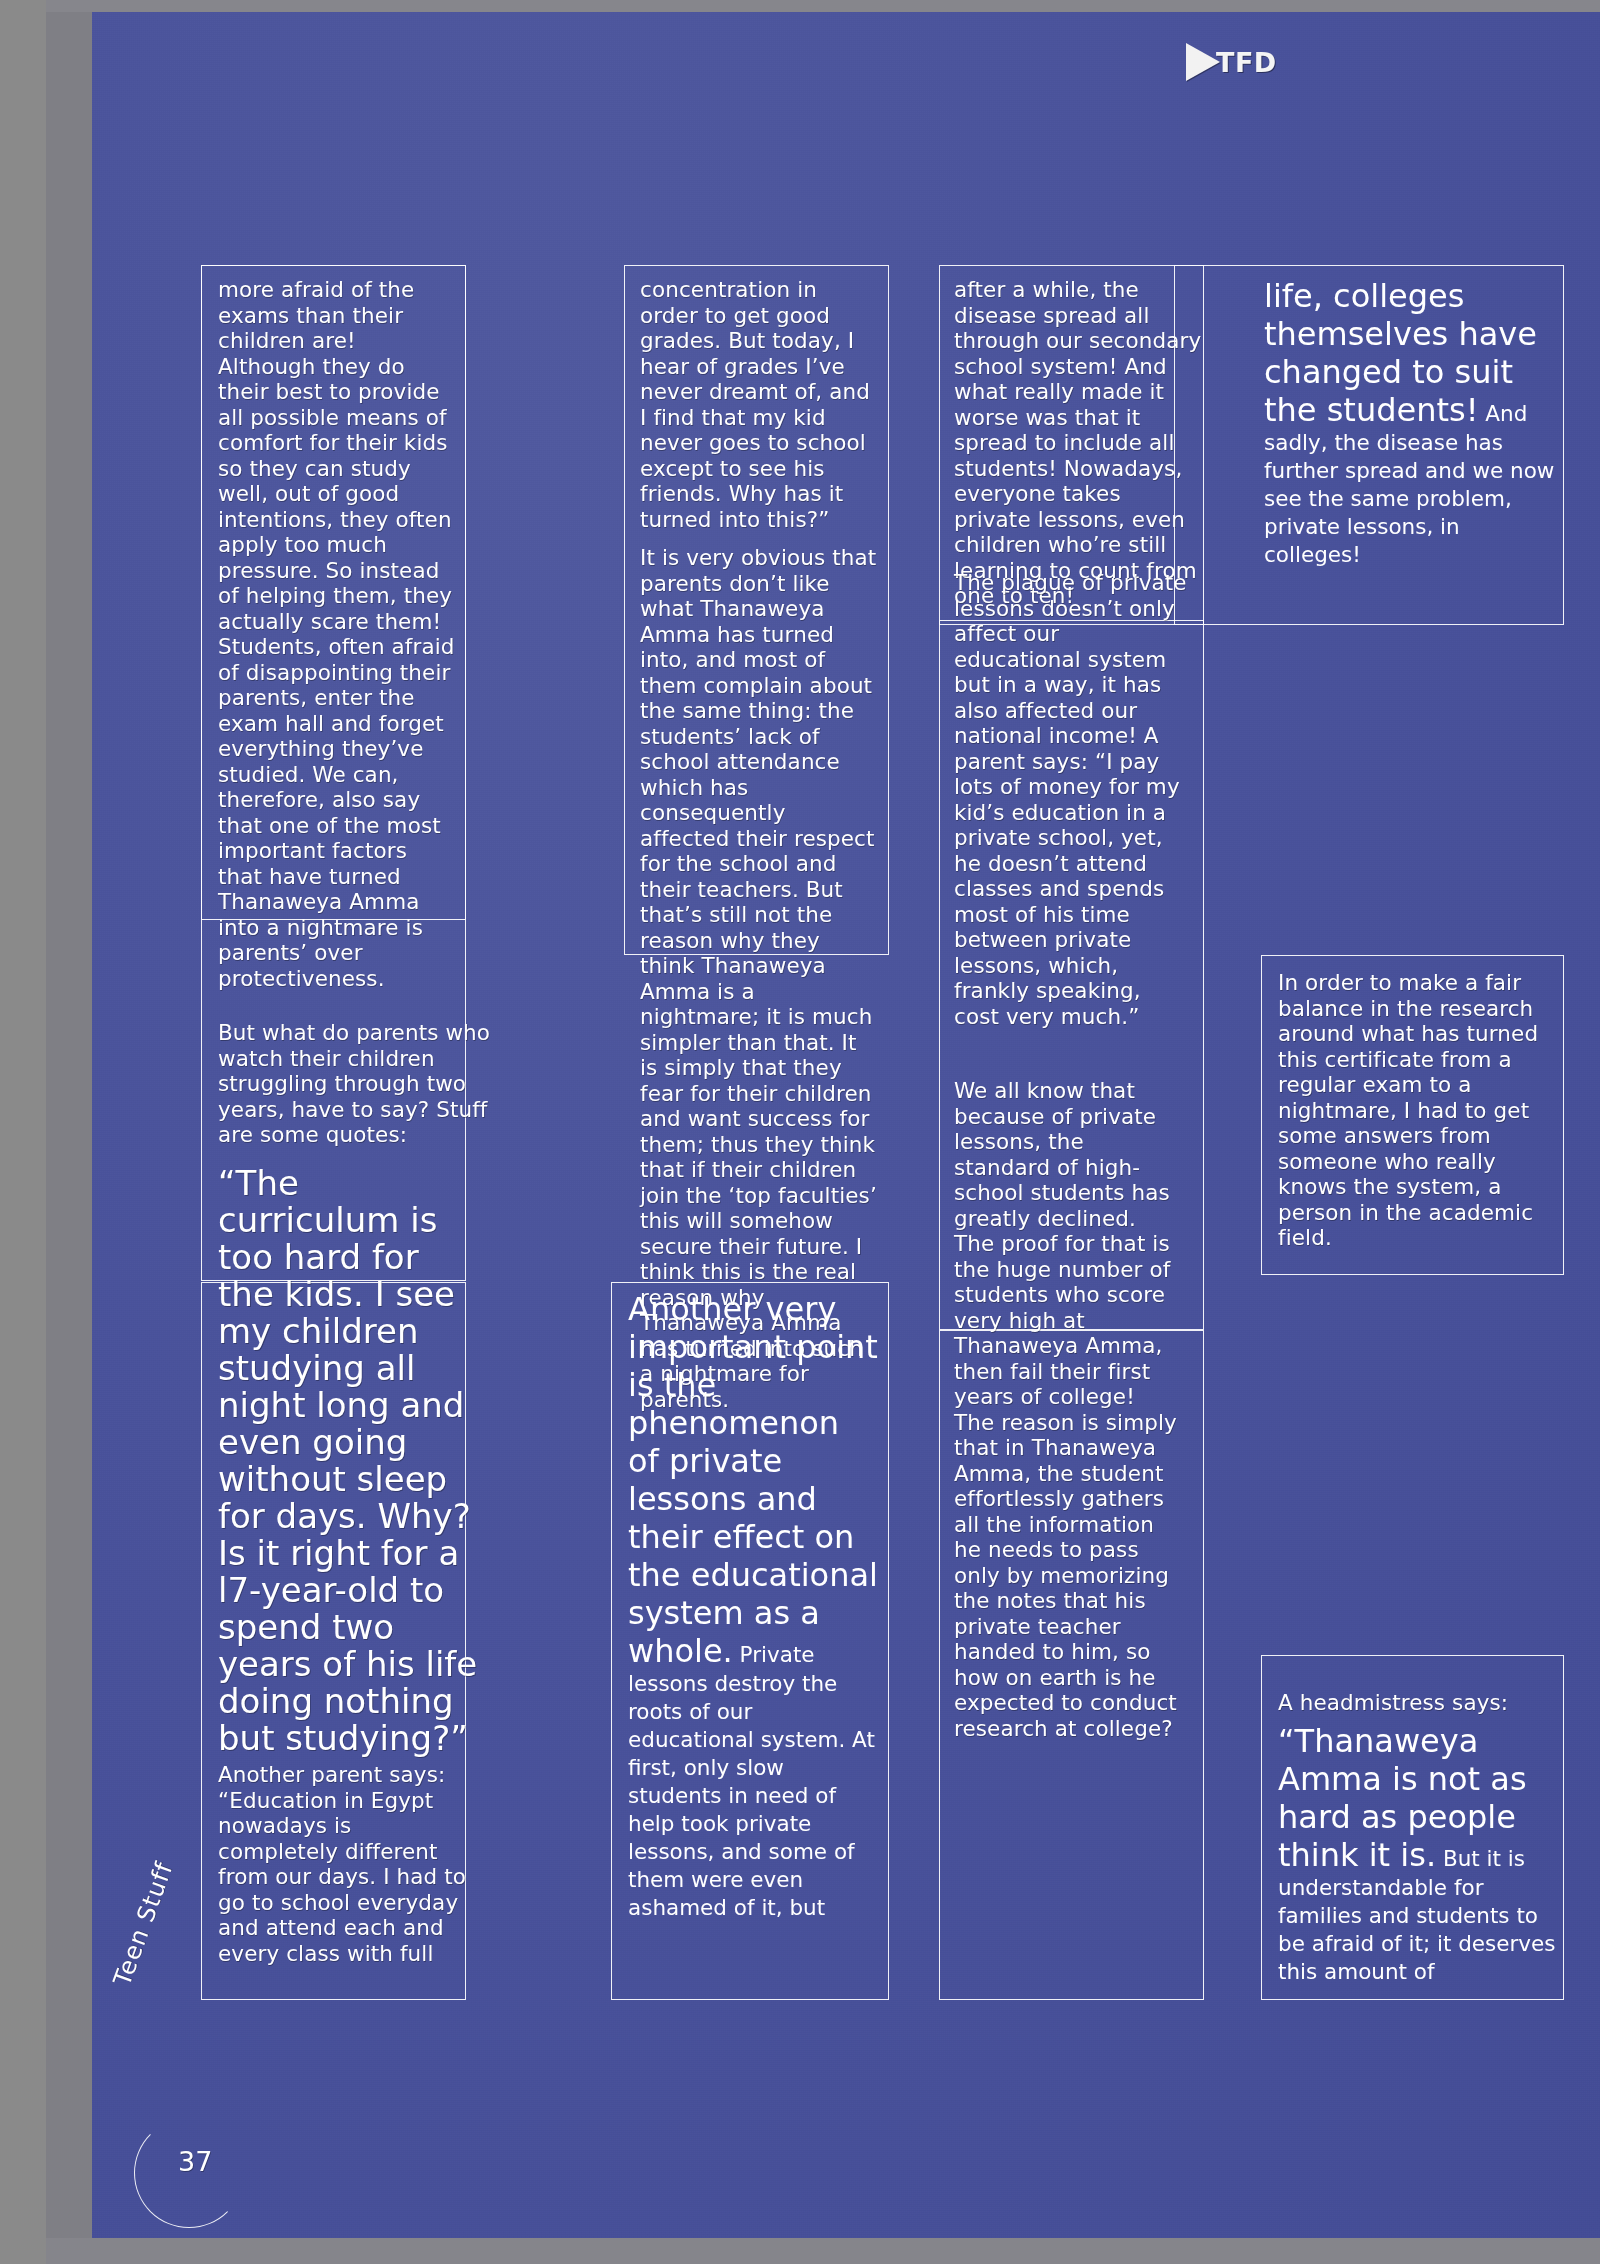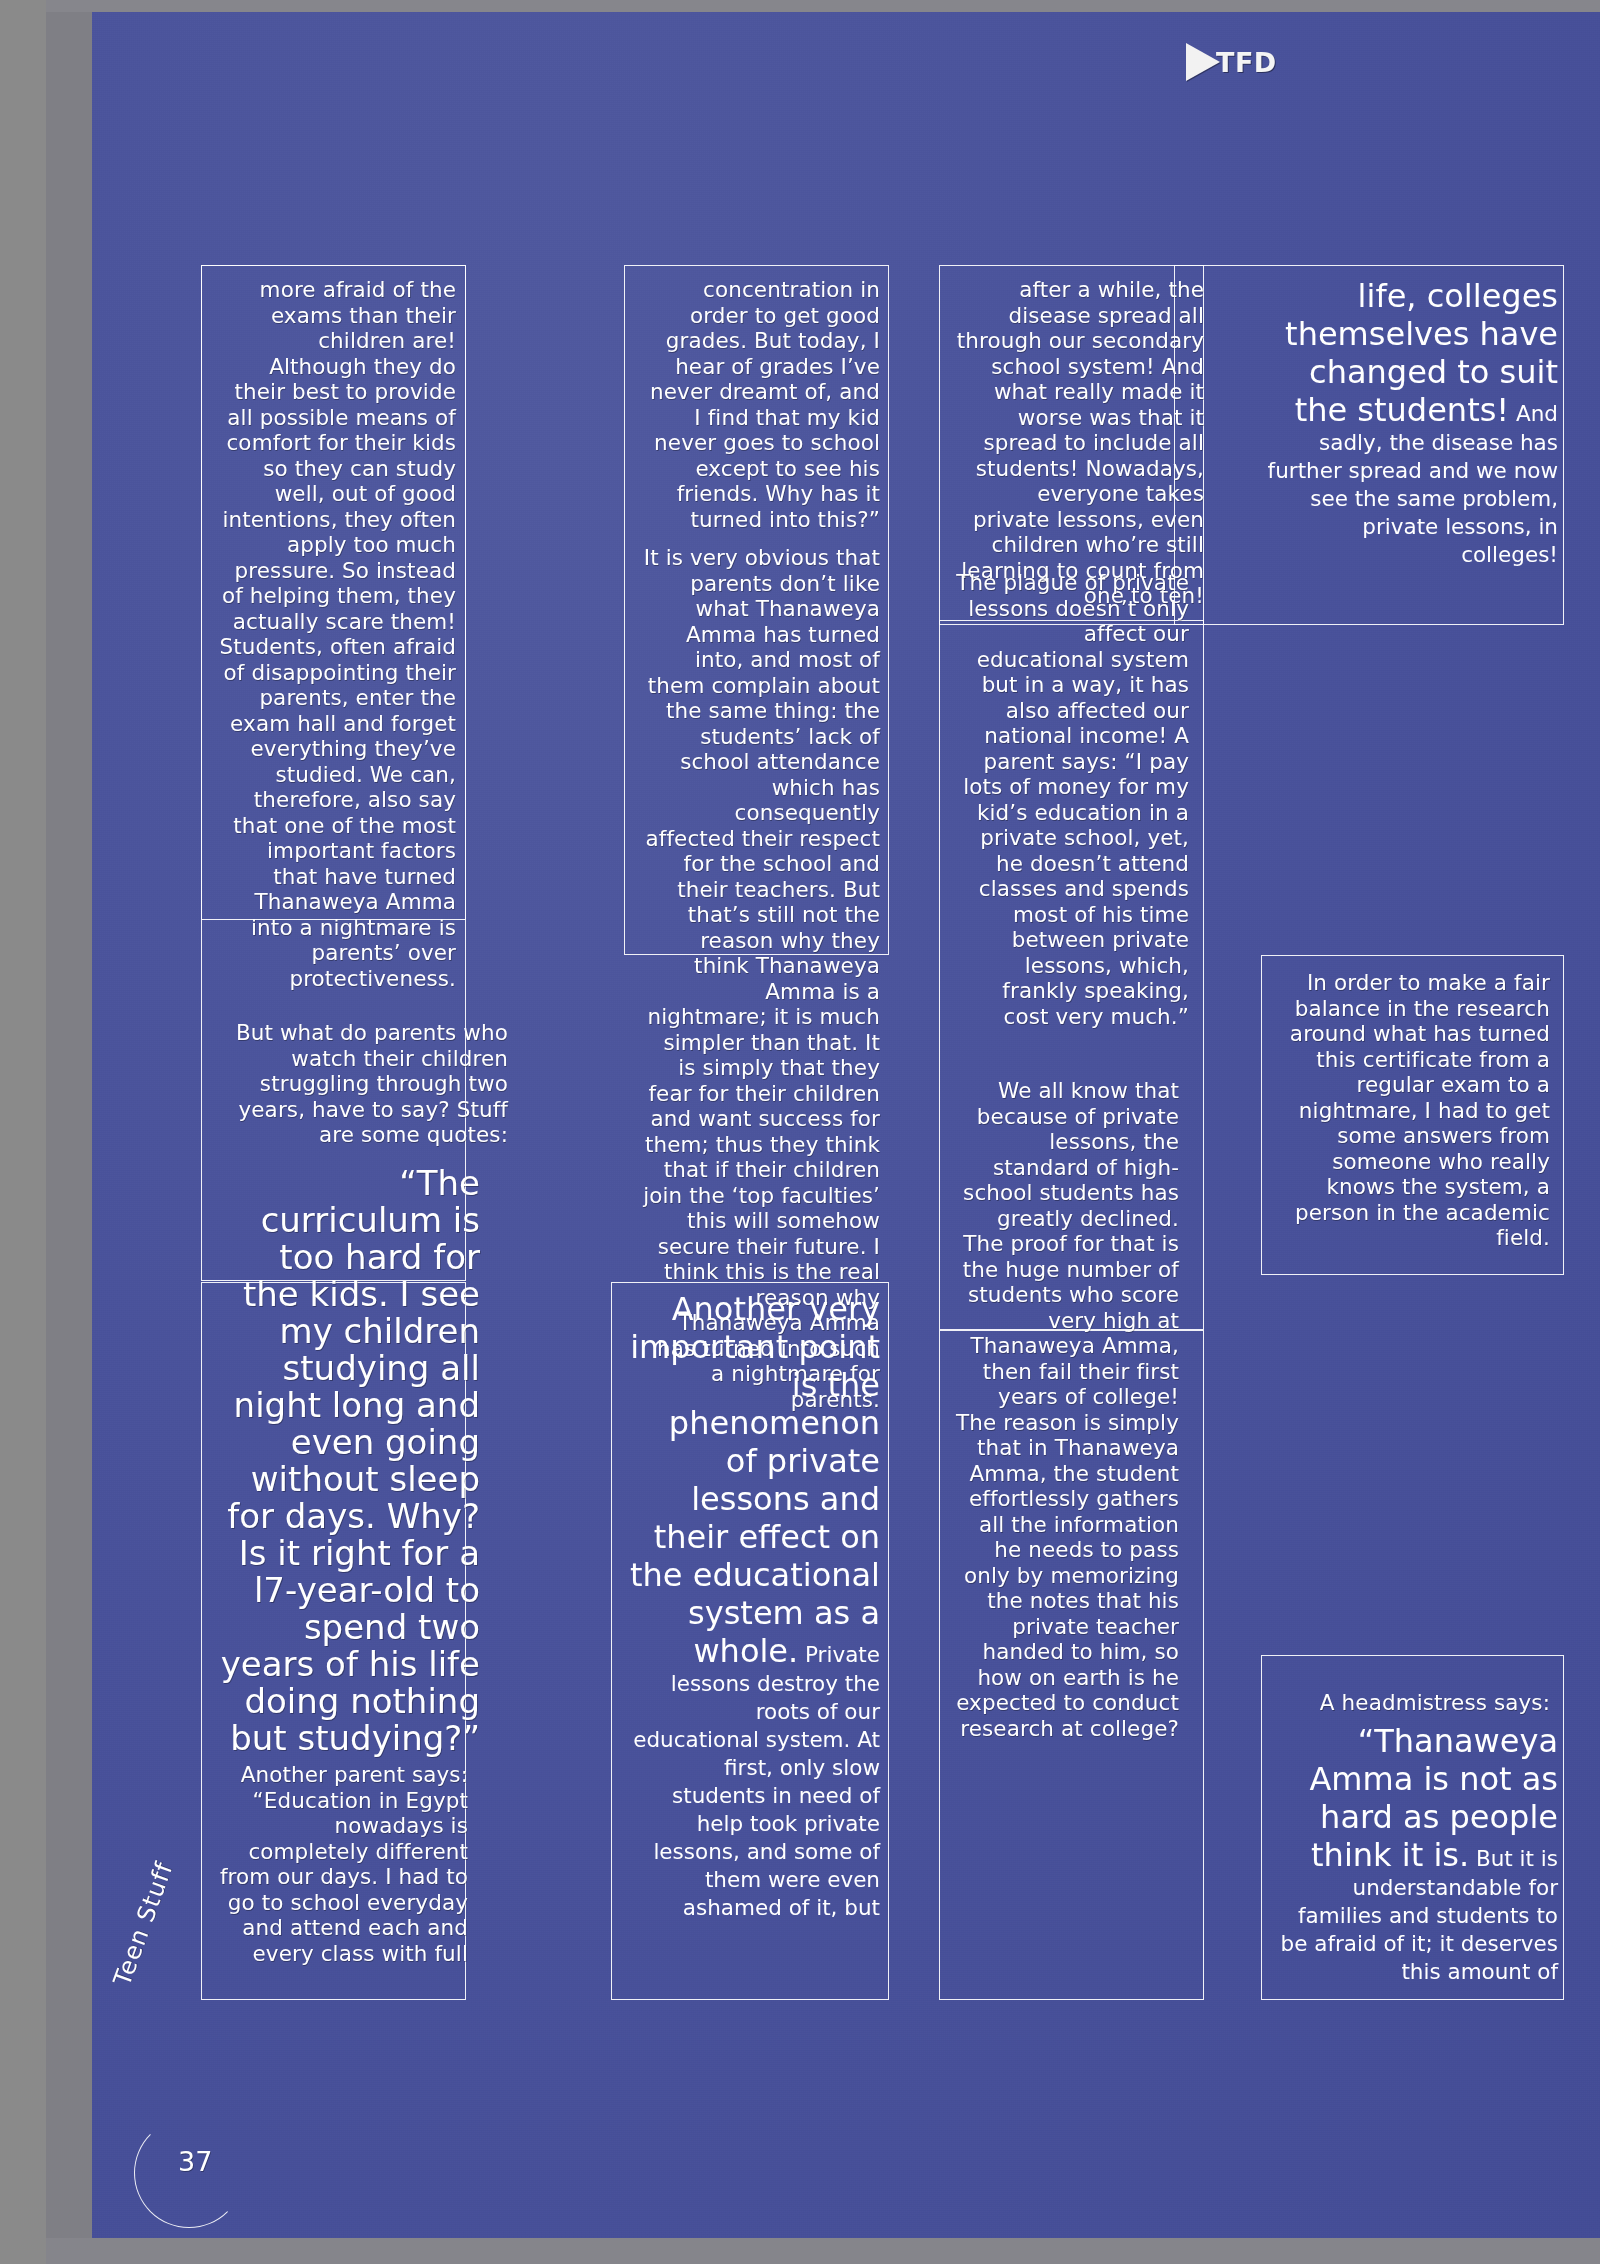--- a/index.html
+++ b/index.html
@@ -87,21 +87,20 @@
   
   .frame {
     position: absolute;
     border: 1.6px solid rgba(255,255,255,0.92);
     box-sizing: border-box;
   }
 
   .col-text {
     position: absolute;
     box-sizing: border-box;
-    text-align: right;
   }
   .body-t {
     font-size: 21.5px;
     line-height: 25.5px;
     letter-spacing: 0.1px;
     text-shadow: 0.6px 0.6px 0 rgba(0,0,0,0.30);
   }
   .body-t p { margin: 0 0 24px 0; }
   .body-t p:last-child { margin-bottom: 0; }
 

